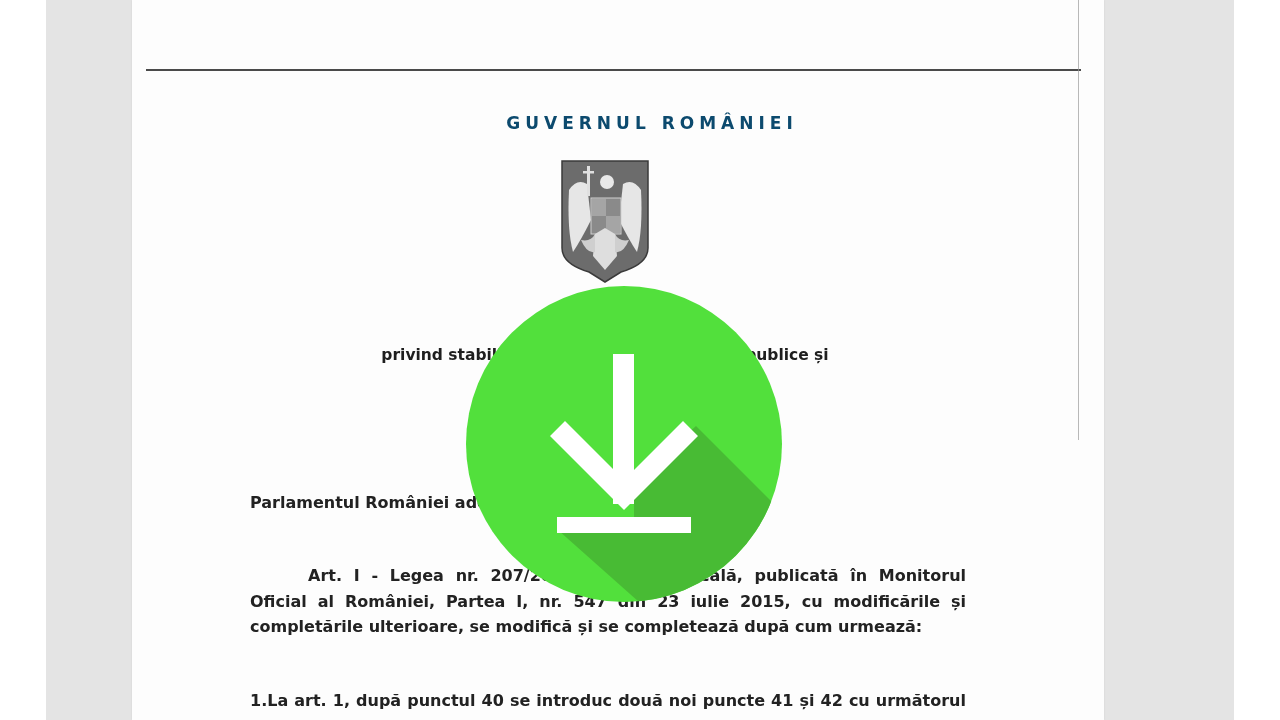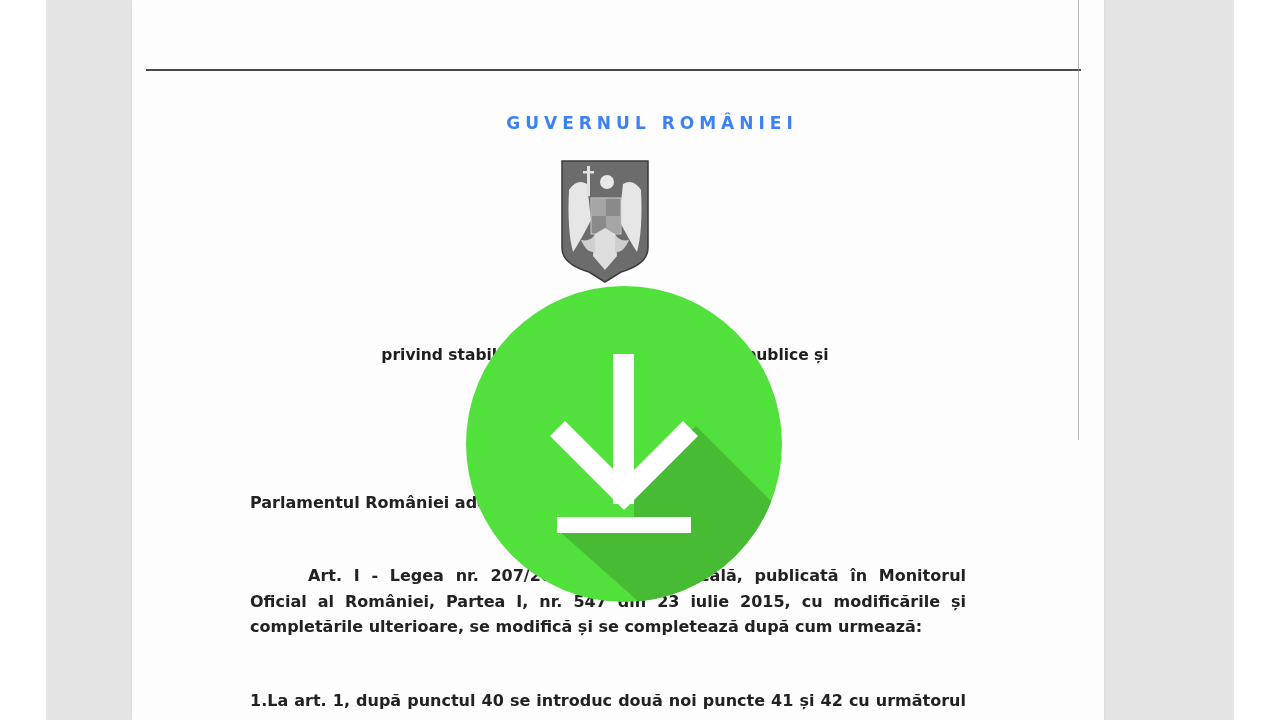--- a/index.html
+++ b/index.html
@@ -48,21 +48,21 @@
     .gov-title {
       position: absolute;
       left: 0;
       width: 1280px;
       top: 113px;
       text-align: center;
       font-family: "DejaVu Sans", sans-serif;
       font-weight: bold;
       font-size: 17px;
       letter-spacing: 5px;
-      color: #3b82f6;
+      color: #0c4a6e;
       padding-left: 24px;
       box-sizing: border-box;
     }
     .coat {
       position: absolute;
       left: 561px;
       top: 160px;
       width: 88px;
       height: 124px;
     }

